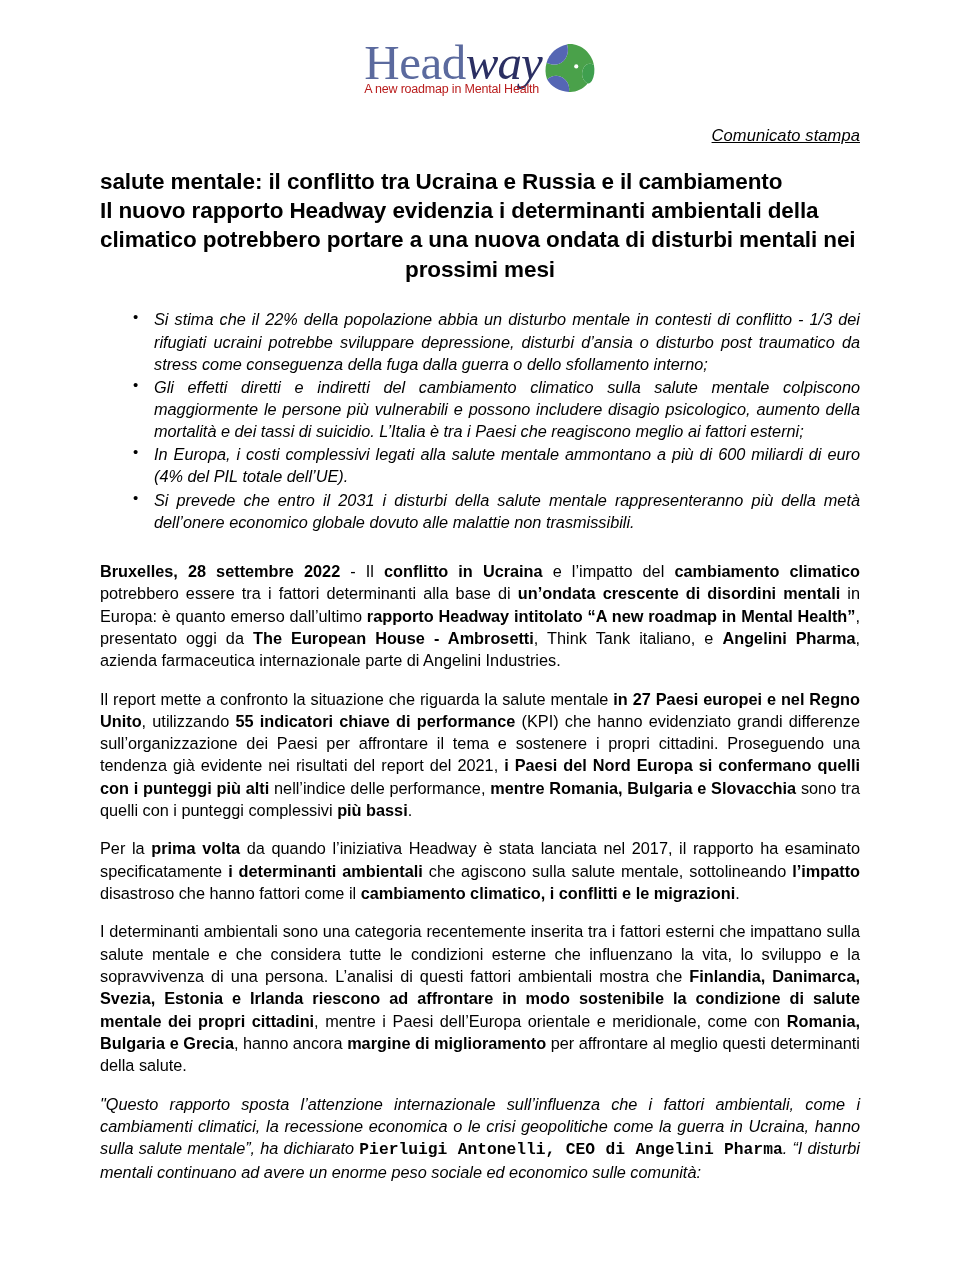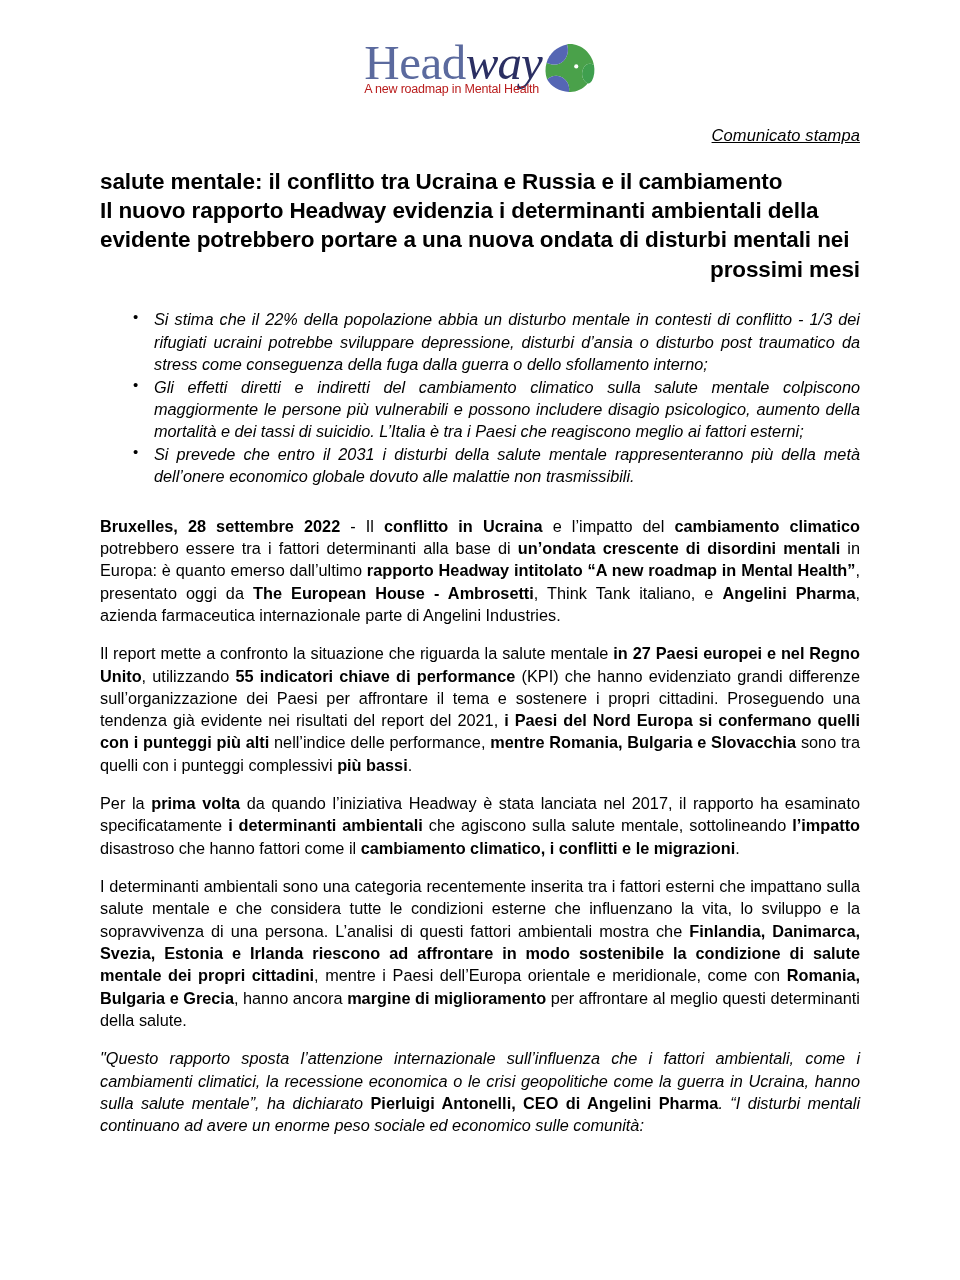--- a/index.html
+++ b/index.html
@@ -93,21 +93,21 @@
   .doc-title {
     font-size: 22.5px;
     font-weight: bold;
     line-height: 1.31;
     text-align: justify;
     text-justify: inter-word;
     margin: 22px 0 0 0;
     letter-spacing: -0.1px;
   }
   .doc-title > span { display: block; }
-  .doc-title .last { text-align: right; }
+  .doc-title .last { text-align: center; }
 
   
   ul.bullets {
     margin: 24px 0 0 0;
     padding: 0 0 0 33px;
     list-style: none;
   }
   ul.bullets li {
     position: relative;
     font-size: 16.3px;
@@ -133,21 +133,21 @@
     line-height: 1.37;
     text-align: justify;
     text-justify: inter-word;
     margin: 16px 0 0 0;
   }
   p.body.first { margin-top: 27px; }
   p.body b { font-weight: bold; }
   p.quote {
     font-style: italic;
   }
-  p.quote b { font-style: normal; font-weight: bold; }
+  p.quote b { font-style: normal; font-weight: bold; font-family: Liberation Mono, monospace; }
 </style>
 </head>
 <body>
 
 <div class="page">
 
   <div class="logo-block">
     <div class="logo">
       <span class="logo-text">
         <span class="logo-word"><span class="lw-head">Head</span><span class="lw-way">way</span></span>
@@ -161,27 +161,28 @@
         <circle cx="62" cy="47" r="4" fill="#ffffff"></circle>
       </svg>
     </div>
   </div>
 
   <div class="kicker">Comunicato stampa</div>
 
   <h1 class="doc-title">
     <span>salute mentale: il conflitto tra Ucraina e Russia e il cambiamento</span>
     <span>Il nuovo rapporto Headway evidenzia i determinanti ambientali della</span>
-    <span>evidente potrebbero portare a una nuova ondata di disturbi mentali nei</span>
+    <span>climatico potrebbero portare a una nuova ondata di disturbi mentali nei</span>
     <span class="last">prossimi mesi</span>
   </h1>
 
   <ul class="bullets">
     <li>Si stima che il 22% della popolazione abbia un disturbo mentale in contesti di conflitto - 1/3 dei rifugiati ucraini potrebbe sviluppare depressione, disturbi d’ansia o disturbo post traumatico da stress come conseguenza della fuga dalla guerra o dello sfollamento interno;</li>
     <li>Gli effetti diretti e indiretti del cambiamento climatico sulla salute mentale colpiscono maggiormente le persone più vulnerabili e possono includere disagio psicologico, aumento della mortalità e dei tassi di suicidio. L’Italia è tra i Paesi che reagiscono meglio ai fattori esterni;</li>
+    <li>In Europa, i costi complessivi legati alla salute mentale ammontano a più di 600 miliardi di euro (4% del PIL totale dell’UE).</li>
     <li>Si prevede che entro il 2031 i disturbi della salute mentale rappresenteranno più della metà dell’onere economico globale dovuto alle malattie non trasmissibili.</li>
   </ul>
 
   <p class="body first"><b>Bruxelles, 28 settembre 2022</b><span> - Il </span><b>conflitto in Ucraina</b><span> e l’impatto del </span><b>cambiamento climatico</b><span> potrebbero essere tra i fattori determinanti alla base di </span><b>un’ondata crescente di disordini mentali</b><span> in Europa: è quanto emerso dall’ultimo </span><b>rapporto Headway intitolato “A new roadmap in Mental Health”</b><span>, presentato oggi da </span><b>The European House - Ambrosetti</b><span>, Think Tank italiano, e </span><b>Angelini Pharma</b><span>, azienda farmaceutica internazionale parte di Angelini Industries.</span></p>
 
   <p class="body"><span>Il report mette a confronto la situazione che riguarda la salute mentale </span><b>in 27 Paesi europei e nel Regno Unito</b><span>, utilizzando </span><b>55 indicatori chiave di performance</b><span> (KPI) che hanno evidenziato grandi differenze sull’organizzazione dei Paesi per affrontare il tema e sostenere i propri cittadini. Proseguendo una tendenza già evidente nei risultati del report del 2021, </span><b>i Paesi del Nord Europa si confermano quelli con i punteggi più alti</b><span> nell’indice delle performance, </span><b>mentre Romania, Bulgaria e Slovacchia</b><span> sono tra quelli con i punteggi complessivi </span><b>più bassi</b><span>.</span></p>
 
   <p class="body"><span>Per la </span><b>prima volta</b><span> da quando l’iniziativa Headway è stata lanciata nel 2017, il rapporto ha esaminato specificatamente </span><b>i determinanti ambientali</b><span> che agiscono sulla salute mentale, sottolineando </span><b>l’impatto</b><span> disastroso che hanno fattori come il </span><b>cambiamento climatico, i conflitti e le migrazioni</b><span>.</span></p>
 
   <p class="body"><span>I determinanti ambientali sono una categoria recentemente inserita tra i fattori esterni che impattano sulla salute mentale e che considera tutte le condizioni esterne che influenzano la vita, lo sviluppo e la sopravvivenza di una persona. L’analisi di questi fattori ambientali mostra che </span><b>Finlandia, Danimarca, Svezia, Estonia e Irlanda riescono ad affrontare in modo sostenibile la condizione di salute mentale dei propri cittadini</b><span>, mentre i Paesi dell’Europa orientale e meridionale, come con </span><b>Romania, Bulgaria e Grecia</b><span>, hanno ancora </span><b>margine di miglioramento</b><span> per affrontare al meglio questi determinanti della salute.</span></p>

